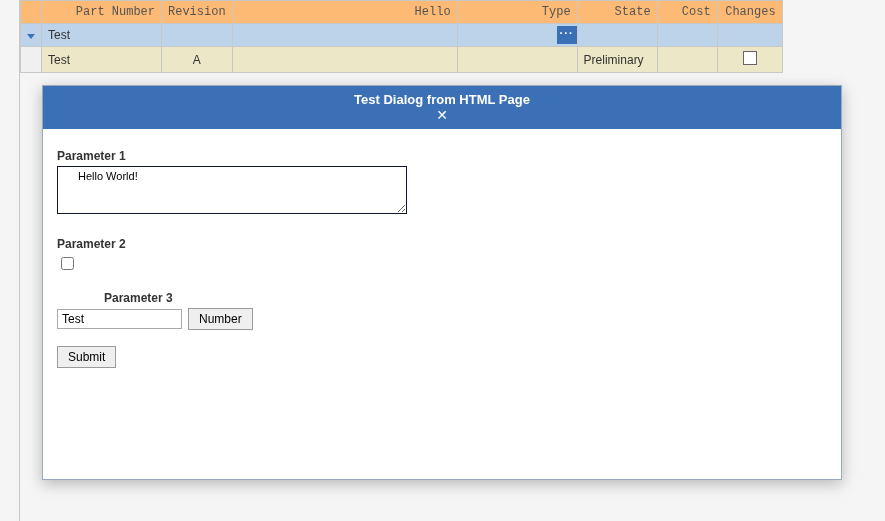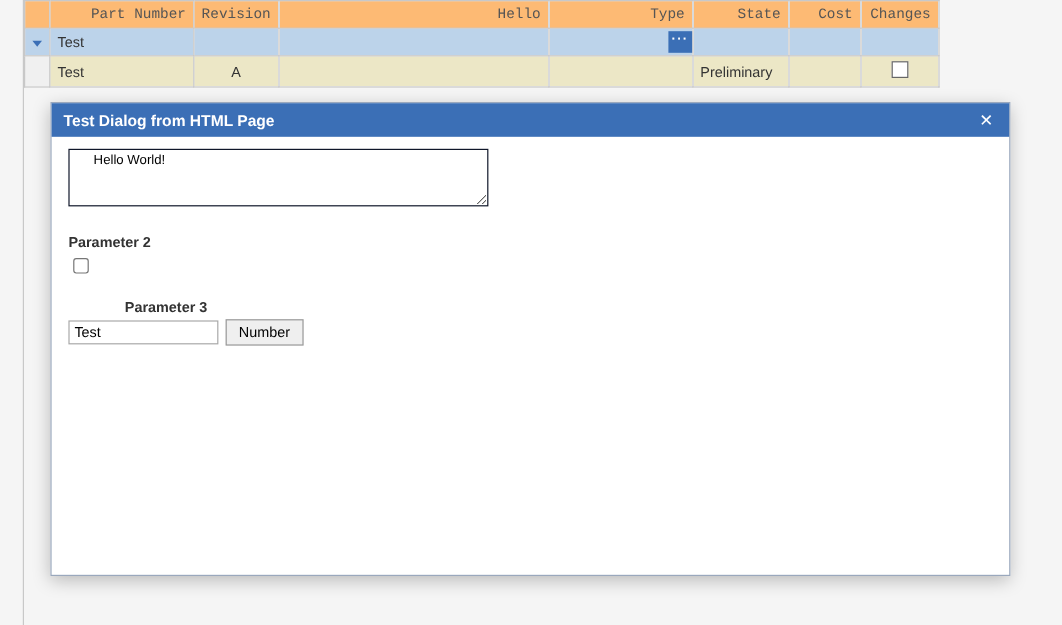--- a/index.html
+++ b/index.html
@@ -92,20 +92,21 @@
       border:1px solid #9aa8bd;
     }
     .dialog-header {
       background:#3b6fb6;
       color:#fff;
       padding:6px 10px;
       display:flex;
       align-items:center;
       font-size:13px;
       font-weight:bold;
+      flex-direction:column;
     }
     .dialog-header .title { flex:1; }
     .dialog-close {
       cursor:pointer;
       font-size:14px;
       width:18px; text-align:center;
       font-weight: normal;
     }
     .dialog-body {
       padding:10px 14px;
@@ -194,25 +195,29 @@
   </tbody>
 </table>
 
 <div class="dialog">
   <div class="dialog-header">
     <span class="title">Test Dialog from HTML Page</span>
     <span class="dialog-close">✕</span>
   </div>
   <div class="dialog-body">
 
+    <div class="form-label">Parameter 1</div>
     <textarea class="param1" style="">Hello World!</textarea>
 
     <div class="form-label" style="margin-top:20px;">Parameter 2</div>
     <input type="checkbox" class="param2-check" style="">
 
     <div class="form-label" style="margin-top:18px;padding-left:47px;">Parameter 3</div>
     <div class="param3-row">
       <input class="param3" type="text" value="Test" style="">
       <button class="std">Number</button>
     </div>
 
+    <div class="submit-wrap">
+      <button class="std">Submit</button>
+    </div>
   </div>
 </div>
 
 </body></html>

